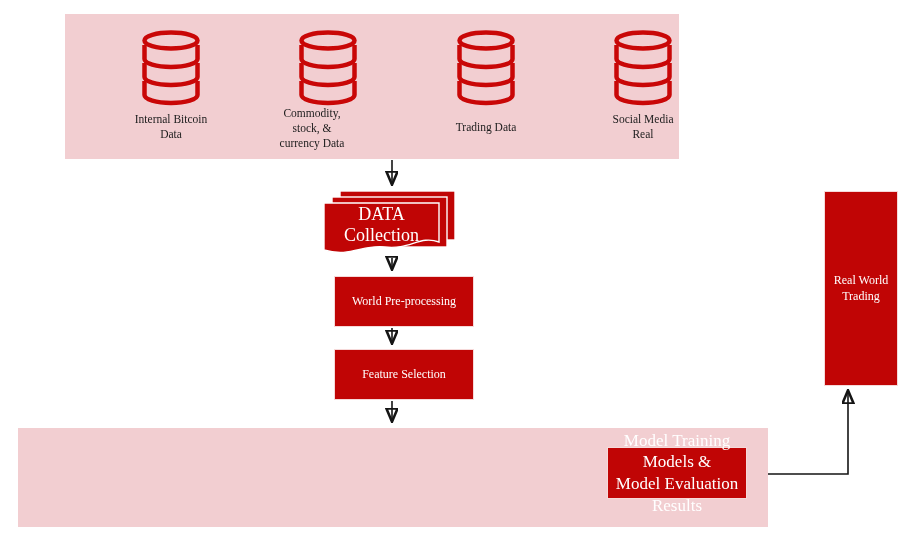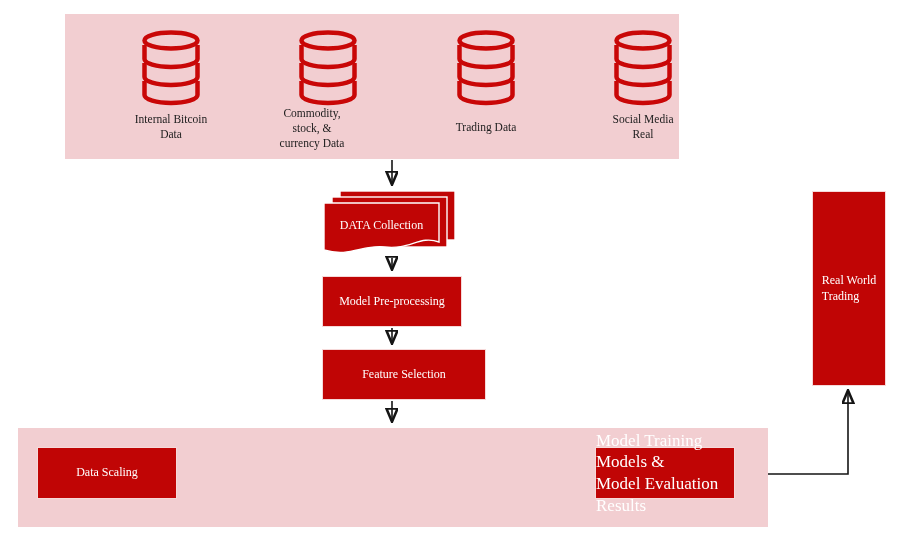--- a/index.html
+++ b/index.html
@@ -22,28 +22,28 @@
   .db-icon{position:absolute;display:block;}
   .db-icon ellipse,.db-icon path{fill:none;stroke:var(--database-red);stroke-width:4.5;}
   .db-label{
     position:absolute;width:124px;text-align:center;white-space:pre-line;
     font-size:11.5px;line-height:1.32;color:var(--ink);
   }
   .rbox{
     position:absolute;background:var(--shape-red);color:var(--ink-light);
     border:1.5px solid rgba(255,255,255,.85);box-sizing:border-box;
     display:flex;align-items:center;justify-content:center;
-    white-space:pre-line;font-size:12px;line-height:1.28;
+    text-align:center;white-space:pre-line;font-size:12px;line-height:1.28;margin-left:12px;
   }
   .multidoc{position:absolute;left:322px;top:190px;width:135px;height:72px;}
   .sheet{fill:var(--shape-red);stroke:#ffffff;stroke-width:1.4;}
   .multidoc-label{
     position:absolute;left:324px;top:204px;width:115px;height:42px;
     display:flex;align-items:center;justify-content:center;
-    color:var(--ink-light);font-size:12px;text-align:center;
+    color:var(--ink-light);font-size:18px;text-align:center;
   }
   .overlay{position:absolute;left:0;top:0;width:900px;height:543px;pointer-events:none;}
   .overlay path{stroke:var(--connector);stroke-width:1.6;fill:none;}
   .arrow-head{fill:var(--connector);}
 </style>
 </head>
 <body>
 
 <div class="stage">
 
@@ -110,25 +110,24 @@
 Real</div>
   </div>
 
   <svg class="multidoc" viewBox="0 0 135 72">
     <rect class="sheet" x="18" y="1" width="115" height="49"></rect>
     <rect class="sheet" x="10" y="7" width="115" height="50"></rect>
     <path class="sheet" d="M2 13 H117 V52 C98 45 88 60 63 57 C41 54 28 68 2 60 Z"></path>
   </svg>
   <div class="multidoc-label">DATA Collection</div>
 
-  <div class="rbox" style="left:322px;top:276px;width:140px;height:51px">Model Pre-processing</div>
-  <div class="rbox" style="left:322px;top:349px;width:164px;height:51px">Feature Selection</div>
+  <div class="rbox" style="left:322px;top:276px;width:140px;height:51px">World Pre-processing</div>
+  <div class="rbox" style="left:322px;top:349px;width:140px;height:51px">Feature Selection</div>
 
   <div class="panel bottom-panel"></div>
 
-  <div class="rbox" style="left:37px;top:447px;width:140px;height:52px">Data Scaling</div>
   <div class="rbox" style="left:595px;top:447px;width:140px;height:52px;font-size:17px">Model Training Models &amp;
 Model Evaluation Results</div>
 
   <div class="rbox" style="left:812px;top:191px;width:74px;height:195px">Real World
 Trading</div>
 
 </div>
 
 </body></html>

